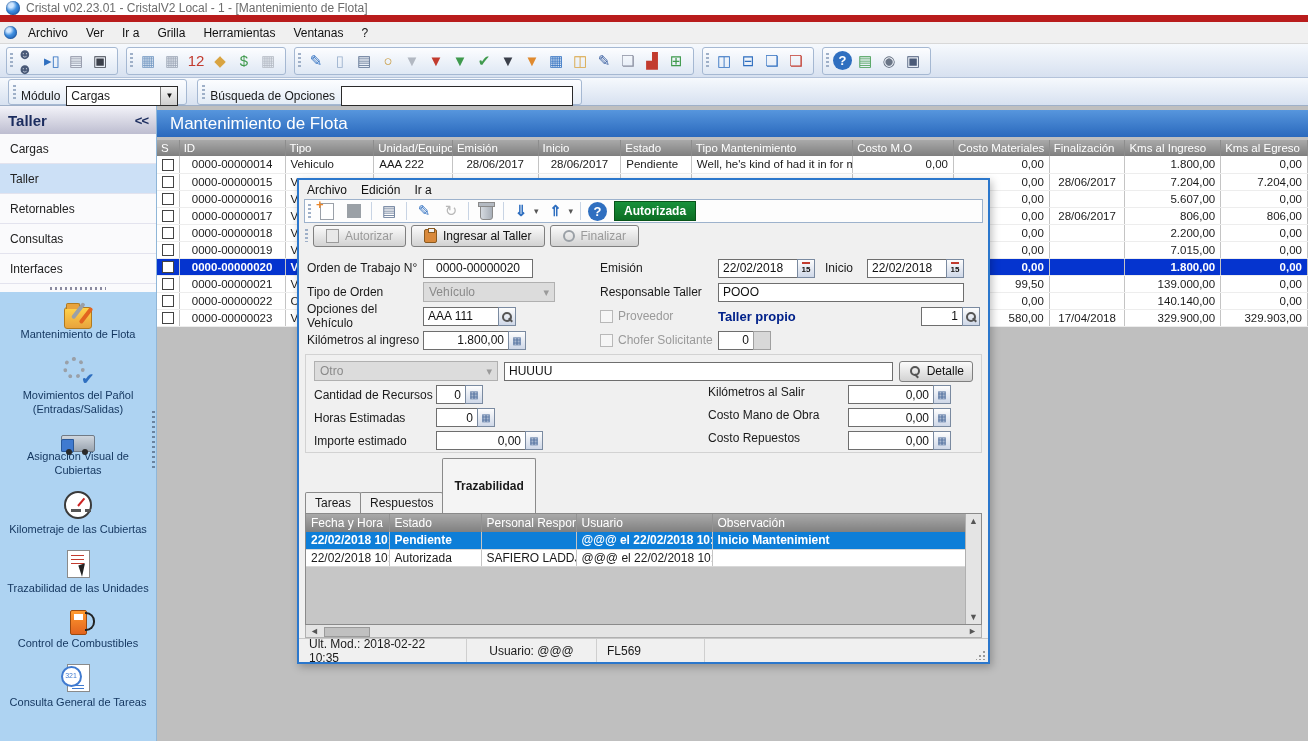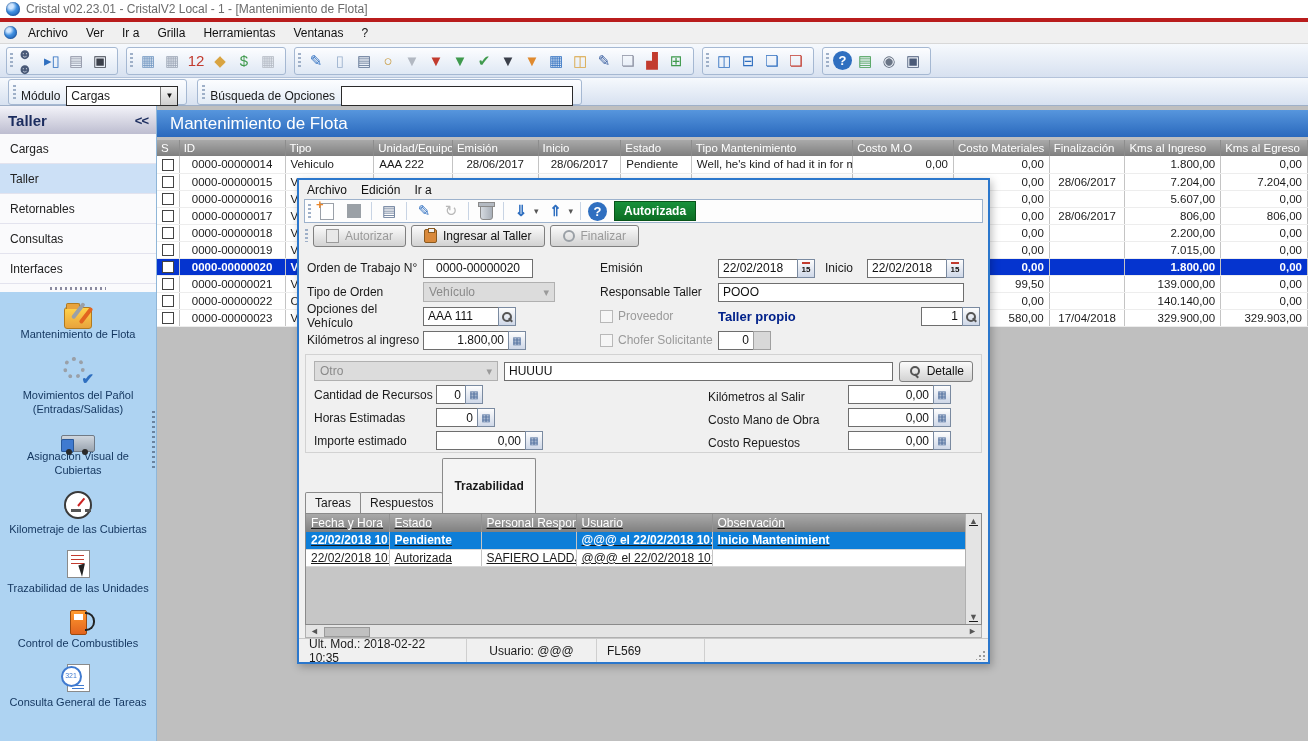--- a/index.html
+++ b/index.html
@@ -1,21 +1,21 @@
 <!DOCTYPE html>
 <html><head>
 <meta charset="utf-8">
 <style>
   * { margin:0; padding:0; box-sizing:border-box; }
   html,body { width:1308px; height:741px; overflow:hidden; background:#bfbfbf;
     font-family:"Liberation Sans", sans-serif; font-size:12px; color:#1a1a1a; }
 
   
   .titlebar { height:22px; background:#ffffff; display:flex; align-items:center; gap:6px;
-    padding:0 6px; color:#6b6b6b; font-size:12px; border-bottom:4px solid #b91c1c; }
+    padding:0 6px; color:#6b6b6b; font-size:12px; border-bottom:7px solid #b91c1c; }
   .globe { width:14px; height:14px; border-radius:50%; flex:0 0 auto;
     background:radial-gradient(circle at 35% 30%, #cfe6ff 0 18%, #3f8fe0 45%, #1b4fa0 100%);
     box-shadow:inset 0 0 2px #0a3a7a; }
   .menubar { height:22px; background:#f0f0f0; display:flex; align-items:center; gap:2px;
     padding:0 4px; border-bottom:1px solid #d8d8d8; }
   .menu-item { padding:2px 9px; font-size:12px; color:#111; }
   .toolbar-row { height:34px; background:linear-gradient(#f6f9fd,#d7e1f0);
     border-bottom:1px solid #b4c3da; display:flex; align-items:center; gap:8px; padding:0 6px; }
   .tb-group { display:flex; align-items:center; gap:2px; padding:2px 6px 2px 10px; height:28px;
     background:linear-gradient(#fcfdff,#dfe8f4); border:1px solid #a5b8d2; border-radius:3px; position:relative; }
@@ -162,30 +162,30 @@
   .dcombo { height:20px; background:#dcdcdc; border:1px solid #b0b0b0; color:#8a8a8a; font-size:12px;
     display:flex; align-items:center; padding:0 5px; }
   .dcombo::after { content:'▾'; margin-left:auto; color:#9a9a9a; font-size:11px; }
   .cbx { width:13px; height:13px; background:#f6f6f6; border:1px solid #b8b8b8; display:inline-block; margin-right:5px; }
   .dis-label { color:#9a9a9a; }
   .navy { color:#00218a; font-weight:bold; font-size:13px; }
 
   .dlg-group { margin:2px 6px 0; border:1px solid #d2d2d2; height:100px; position:relative; padding:4px 2px 0; }
   .g-row { height:23px; display:flex; align-items:center; padding:0 6px; position:relative; }
   .g-label { width:122px; font-size:12px; }
-  .g-right { position:absolute; left:400px; display:flex; align-items:flex-end; }
+  .g-right { position:absolute; left:400px; display:flex; align-items:flex-start; }
   .g-right .g-label { width:140px; }
   .otro-row { height:24px; display:flex; align-items:center; gap:6px; padding:0 6px; }
 
   .tabbar { display:flex; margin:5px 6px 0; align-items:flex-end; }
   .tab { border:1px solid #8a8a8a; border-bottom:none; background:#f0f0f0; padding:3px 9px; font-size:12px;
     margin-right:-1px; border-radius:2px 2px 0 0; }
   .tab.active { font-weight:bold; padding:20px 11px; background:#f4f4f4; position:relative; z-index:2; }
 
-  .dgrid { margin:0 6px; border:1px solid #8a8a8a; height:126px; background:#c6c6c6; display:flex;text-decoration:underline; }
+  .dgrid { margin:0 6px; border:1px solid #8a8a8a; height:126px; background:#c6c6c6; display:flex; }
   .dgrid-main { flex:1; overflow:hidden; }
   table.tgrid { border-collapse:collapse; table-layout:fixed; width:659px; font-size:12px; }
   table.tgrid th { background:linear-gradient(#a9a9a9,#808080); color:#fff; font-weight:normal; text-align:left;
     height:18px; padding:0 5px; border-right:1px solid #939393; white-space:nowrap; overflow:hidden; }
   table.tgrid td { background:#fff; height:17px; padding:0 5px; border-right:1px solid #c4c4c4;
     border-bottom:1px solid #d8d8d8; white-space:nowrap; overflow:hidden; }
   table.tgrid tr.sel td { background:#0d7ed8; color:#fff; font-weight:bold; }
   .vscroll { width:16px; background:#e4e4e4; border-left:1px solid #b0b0b0; display:flex; flex-direction:column;
     align-items:center; justify-content:space-between; font-size:9px; color:#555; padding:2px 0; }
   .hscroll { margin:0 6px; height:15px; border:1px solid #b0b0b0; border-top:none; background:#e4e4e4;

